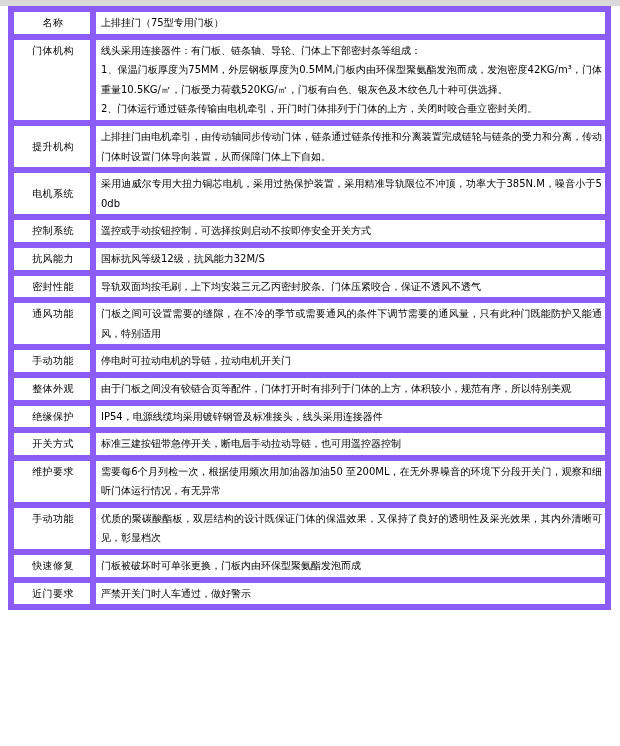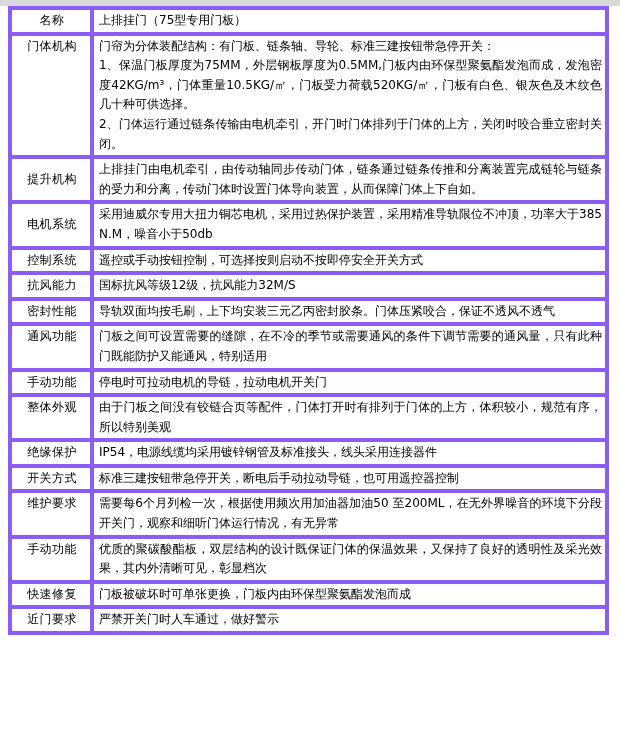--- a/index.html
+++ b/index.html
@@ -31,23 +31,23 @@
   table.spec {
     border-collapse: collapse;
     table-layout: fixed;
     width: 597px;
     background: #ffffff;
   }
   table.spec col.c-label { width: 82px; }
   table.spec col.c-value { width: 515px; }
 
   table.spec td {
-    border: 4px solid #8b5cf6;
+    border: 6px solid #8b5cf6;
     vertical-align: top;
-    font-size: 12px;
+    font-size: 10px;
     line-height: 19.6px;
     color: #000000;
     padding: 1px 3px 1px 5px;
     word-break: break-all;
     margin-left: 44px;
   }
   td.label {
     text-align: center;
     font-size: 13.5px;
     letter-spacing: 0.4px;
@@ -85,21 +85,21 @@
       <tr>
         <td class="label vcenter">名称</td>
         <td class="value">
           <p>上排挂门（75型专用门板）</p>
         </td>
       </tr>
 
       <tr>
         <td class="label">门体机构</td>
         <td class="value">
-          <p>门帘为分体装配结构：有门板、链条轴、导轮、标准三建按钮带急停开关：</p>
+          <p>线头采用连接器件：有门板、链条轴、导轮、门体上下部密封条等组成：</p>
           <p>1、保温门板厚度为75MM，外层钢板厚度为0.5MM,门板内由环保型聚氨酯发泡而成，发泡密度42KG/m³，门体重量10.5KG/㎡，门板受力荷载520KG/㎡，门板有白色、银灰色及木纹色几十种可供选择。</p>
           <p>2、门体运行通过链条传输由电机牵引，开门时门体排列于门体的上方，关闭时咬合垂立密封关闭。</p>
         </td>
       </tr>
 
       <tr>
         <td class="label vcenter">提升机构</td>
         <td class="value">
           <p>上排挂门由电机牵引，由传动轴同步传动门体，链条通过链条传推和分离装置完成链轮与链条的受力和分离，传动门体时设置门体导向装置，从而保障门体上下自如。</p>
         </td>

